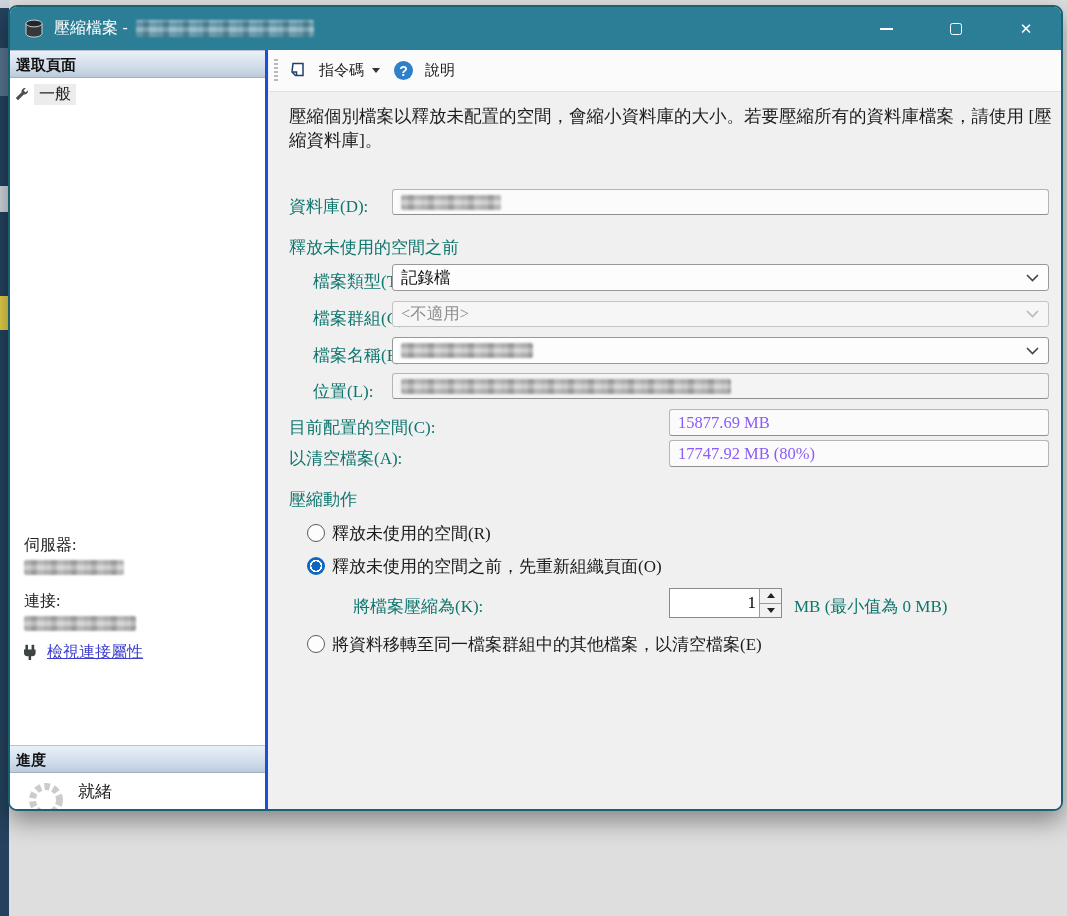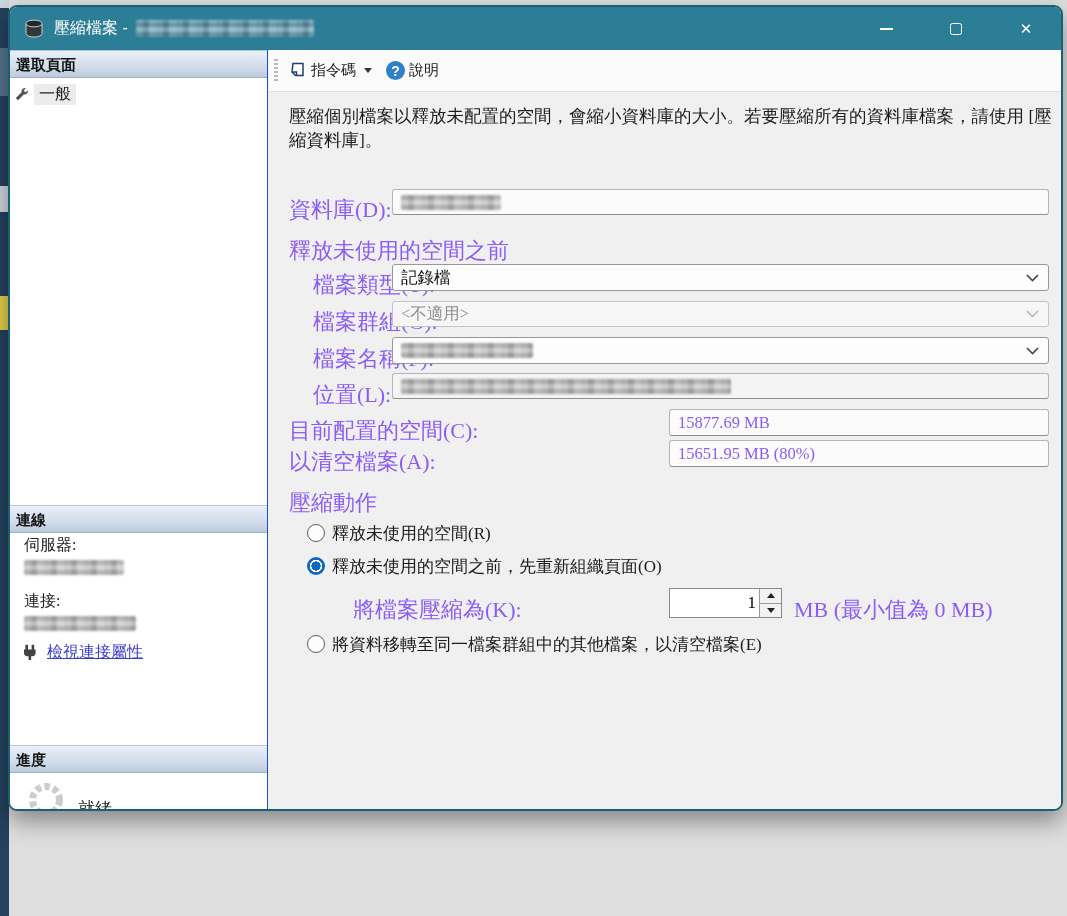--- a/index.html
+++ b/index.html
@@ -34,51 +34,51 @@
   .win-controls { position:absolute; right:0; top:0; height:43px; display:flex; align-items:stretch; }
   .win-btn { width:70px; display:flex; align-items:center; justify-content:center; color:#fff;
     font-size:15px; cursor:default; }
   .min-bar { width:13px; height:2px; background:#fff; }
   .max-box { width:12px; height:12px; border:1.6px solid #fff; border-radius:2.5px; }
 
   .dialog-body { position:relative; height:864px; }
 
   
   .sidebar { position:absolute; left:0; top:0; width:258px; height:815px; background:#fff;
-    border-right:1px solid #1d4ed8; }
+    border-right:3px solid #1d4ed8; }
   .sec-head { position:absolute; left:0; right:0; height:28px; line-height:27px;
     background:linear-gradient(180deg,#e9f0f8 0%,#d3dfec 55%,#bccbdc 100%);
     border-top:1px solid #b7c4d2; border-bottom:1px solid #9fb0c1;
     font-family:"Liberation Sans", sans-serif; font-weight:bold; font-size:15px; padding-left:6px; color:#111; }
   .page-item { position:absolute; left:4px; top:33px; display:flex; align-items:center; height:22px; }
   .page-item .lbl { font-size:16px; background:#ececec; padding:0 5px; margin-left:5px; color:#222; }
   .side-label { position:absolute; left:14px; font-size:16px; color:#222; }
   .side-redact { position:absolute; left:14px; height:15px; }
   .link-row { position:absolute; left:12px; top:592px; display:flex; align-items:center; }
   .link { margin-left:8px; font-size:16px; color:#3c3ccd; text-decoration:underline; cursor:pointer;text-align:center; }
-  .progress-row { position:absolute; left:16px; top:730px; display:flex; align-items:flex-end; }
+  .progress-row { position:absolute; left:16px; top:730px; display:flex; align-items:flex-start; }
   .progress-row .lbl { margin-left:12px; font-size:17px; }
 
   
   .main { position:absolute; left:259px; top:0; right:0; height:815px; background:#f0f0f0; }
   .toolbar { position:absolute; left:0; right:0; top:0; height:42px; background:#fbfbfb;
     border-bottom:1px solid #e0e0e0; display:flex; align-items:center;
     font-family:"Liberation Sans", sans-serif; font-size:15px; }
   .grip { width:4px; height:24px; margin-left:5px;
     background-image:repeating-linear-gradient(180deg,#b9b9b9 0 2px,transparent 2px 4px); }
   .tool-btn { display:flex; align-items:center; padding:0 4px; height:30px; margin-left:6px; cursor:pointer; }
-  .tool-btn .txt { margin-left:4px; color:#1e1e1e; }
+  .tool-btn .txt { margin-left:12px; color:#1e1e1e; }
   .dd-arrow { width:0; height:0; border-left:4px solid transparent; border-right:4px solid transparent;
     border-top:5px solid #333; margin-left:8px; }
   .help-badge { width:19px; height:19px; border-radius:50%; background:#2e80c9; color:#fff;
     font-weight:bold; font-size:14px; display:flex; align-items:center; justify-content:center; }
 
   .desc { position:absolute; left:20px; top:54px; width:766px; font-size:17.5px; line-height:24px; color:#1c1c1c; }
 
-  .flabel { position:absolute; font-size:22px; color:#8b5cf6; white-space:nowrap; }
+  .flabel { position:absolute; font-size:17px; color:#0f766e; white-space:nowrap; }
   .field { position:absolute; background:#fbfbfb; border:1px solid #b5b5b5; border-bottom-color:#8f8f8f;
     border-radius:3px; font-size:16.5px; display:flex; align-items:center; padding:0 8px; color:#8b5cf6; }
   .combo { position:absolute; background:#fdfdfd; border:1px solid #989898; border-radius:3px;
     font-size:16.5px; display:flex; align-items:center; padding:0 8px; color:#111; cursor:default; }
   .combo .chev { position:absolute; right:9px; top:50%; transform:translateY(-50%); }
   .combo.disabled { background:#f6f6f6; border-color:#c4c4c4; color:#8d8d8d; }
   .redact-inline { height:15px; border-radius:2px; }
 
   .radio-row { position:absolute; display:flex; align-items:flex-start; }
   .rdot { width:18px; height:18px; border-radius:50%; border:1.6px solid #5c5c5c; background:#fdfdfd;
@@ -145,21 +145,20 @@
     <div class="sidebar">
       <div class="sec-head" style="top:0;">選取頁面</div>
 
       <div class="page-item">
         <svg width="15" height="15" viewBox="0 0 15 15">
           <path d="M11.8,1.2 a3.4,3.4 0 0 0 -4.2,4.0 L1.8,11.0 l2.2,2.2 5.8,-5.8 a3.4,3.4 0 0 0 4.0,-4.2 l-2.2,2.2 -2.0,-2.0 z" fill="#4b5055"></path>
         </svg>
         <span class="lbl">一般</span>
       </div>
 
-      <div class="sec-head" style="top:455px;">連線</div>
       <div class="side-label" style="top:485px;">伺服器:</div>
       <div class="redact side-redact" style="top:510px; width:100px;"></div>
       <div class="side-label" style="top:541px;">連接:</div>
       <div class="redact side-redact" style="top:566px; width:112px;"></div>
 
       <div class="link-row">
         <svg width="17" height="17" viewBox="0 0 17 17">
           <rect x="3.4" y="0.8" width="2.6" height="5.2" fill="#3e4346"></rect>
           <rect x="9.6" y="0.8" width="2.6" height="5.2" fill="#3e4346"></rect>
           <path d="M2,5.6 h11.6 v3.2 a3.4,3.4 0 0 1 -3.4,3.4 h-4.8 a3.4,3.4 0 0 1 -3.4,-3.4 z" fill="#3e4346"></path>
@@ -233,21 +232,21 @@
         <span class="redact redact-inline" style="width:330px;"></span>
       </div>
 
       <div class="flabel" style="left:20px; top:366px;">目前配置的空間(C):</div>
       <div class="field" style="left:400px; top:359px; width:380px; height:27px;">
         <span>15877.69 MB</span>
       </div>
 
       <div class="flabel" style="left:20px; top:397px;">以清空檔案(A):</div>
       <div class="field" style="left:400px; top:390px; width:380px; height:27px;">
-        <span>15651.95 MB (80%)</span>
+        <span>17747.92 MB (80%)</span>
       </div>
 
       <div class="flabel" style="left:20px; top:438px;">壓縮動作</div>
 
       <div class="radio-row" style="left:38px; top:472px;">
         <span class="rdot"></span>
         <span class="lbl">釋放未使用的空間(R)</span>
       </div>
 
       <div class="radio-row" style="left:38px; top:505px;">

